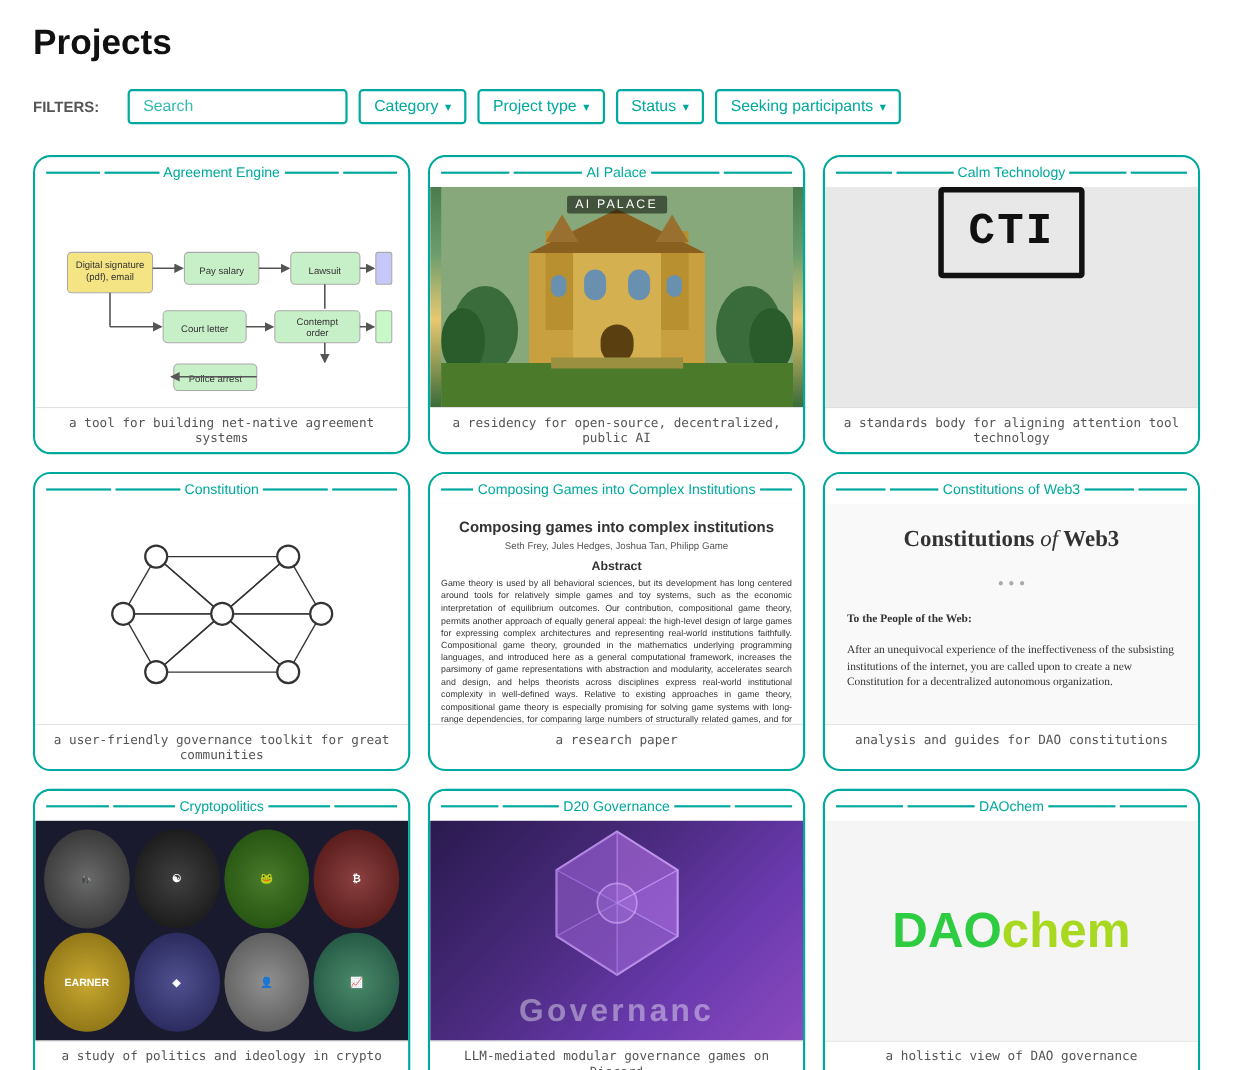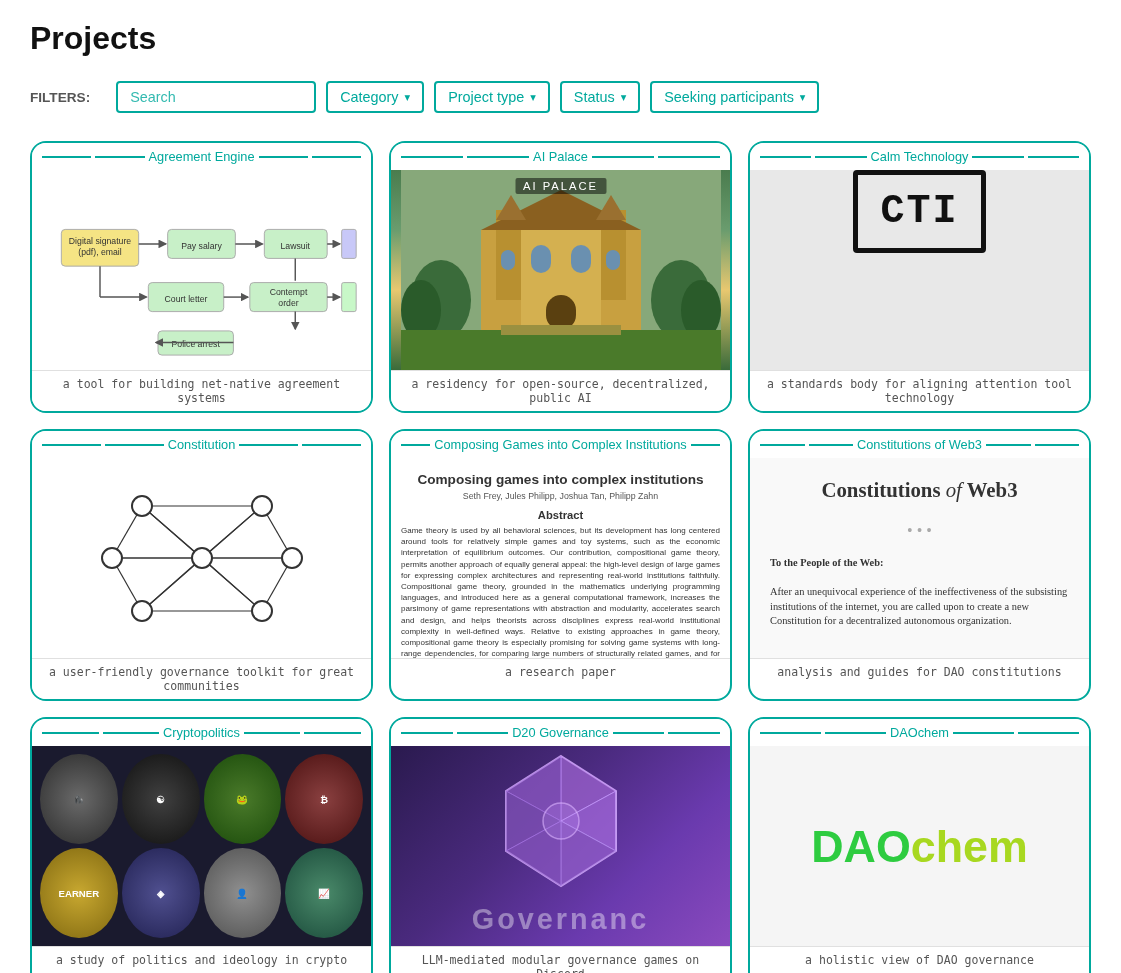--- a/index.html
+++ b/index.html
@@ -509,21 +509,21 @@
           <div class="header-line"></div>
         </div>
       <span class="project-title">Composing Games into Complex Institutions</span>
       <div class="header-lines">
           <div class="header-line"></div>
         </div>
     </div>
     <div class="project-image">
       <div class="paper-bg">
         <div class="paper-title">Composing games into complex institutions</div>
-        <div class="paper-authors">Seth Frey, Jules Philipp, Joshua Tan, Philipp Zahn</div>
+        <div class="paper-authors">Seth Frey, Jules Hedges, Joshua Tan, Philipp Game</div>
         <div class="paper-abstract-title">Abstract</div>
         <div class="paper-body">Game theory is used by all behavioral sciences, but its development has long centered around tools for relatively simple games and toy systems, such as the economic interpretation of equilibrium outcomes. Our contribution, compositional game theory, permits another approach of equally general appeal: the high-level design of large games for expressing complex architectures and representing real-world institutions faithfully. Compositional game theory, grounded in the mathematics underlying programming languages, and introduced here as a general computational framework, increases the parsimony of game representations with abstraction and modularity, accelerates search and design, and helps theorists across disciplines express real-world institutional complexity in well-defined ways. Relative to existing approaches in game theory, compositional game theory is especially promising for solving game systems with long-range dependencies, for comparing large numbers of structurally related games, and for nesting games into the larger logical or strategic flows typical of real world policy or institutional settings.</div>
       </div>
     </div>
     <div class="project-description">a research paper</div>
   </div>
 
   <div class="project-card">
     <div class="project-card-header">
       <div class="header-lines">

